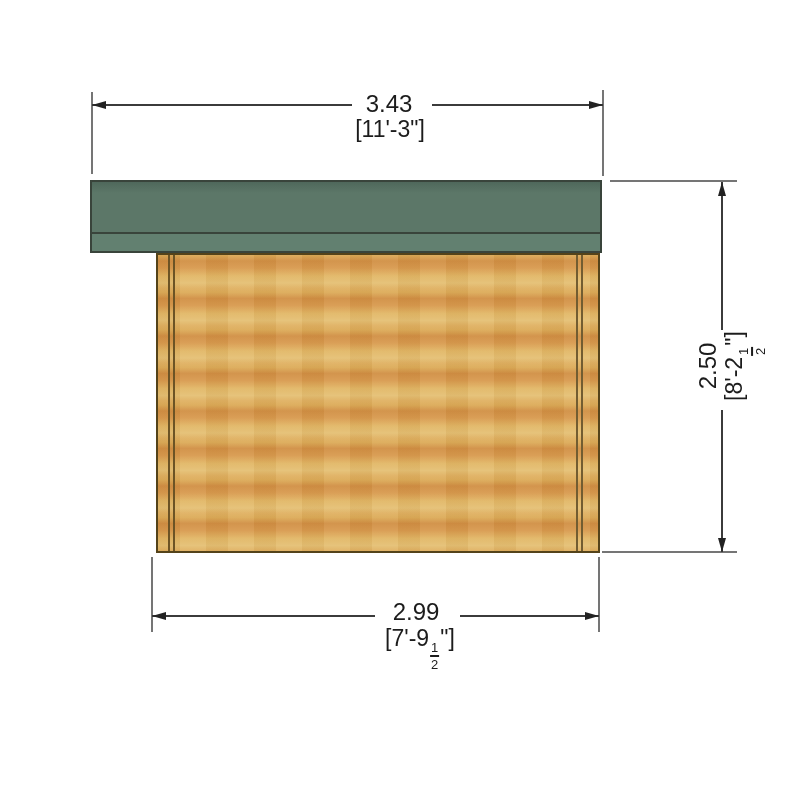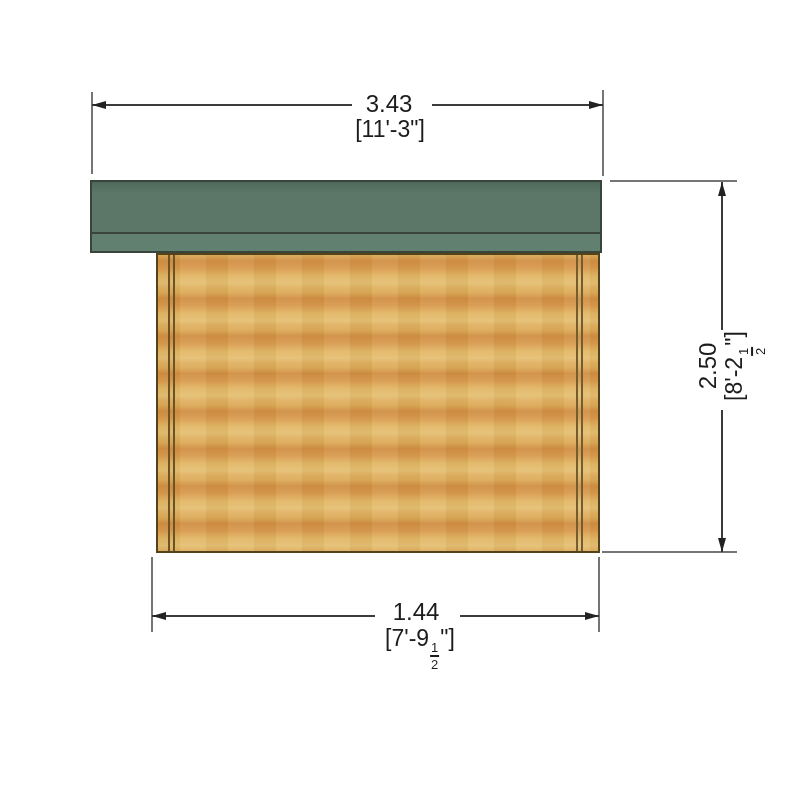--- a/index.html
+++ b/index.html
@@ -90,21 +90,21 @@
     <div class="dim-text imperial" style="left:390px;top:116px">[11'-3"]</div>
   </div>
 
   <div>
     <div class="ext" style="left:151px;top:557px;width:2px;height:75px"></div>
     <div class="ext" style="left:598px;top:557px;width:2px;height:75px"></div>
     <div class="dimline" style="left:152px;top:615px;width:223px;height:2px"></div>
     <div class="dimline" style="left:460px;top:615px;width:139px;height:2px"></div>
     <div class="arr arr-left" style="left:152px;top:612px"></div>
     <div class="arr arr-right" style="left:585px;top:612px"></div>
-    <div class="dim-text metric" style="left:416px;top:598px">1.44</div>
+    <div class="dim-text metric" style="left:416px;top:598px">2.99</div>
     <div class="dim-text imperial" style="left:420px;top:625px">
       <span>[7'-9</span><span class="frac">
           <span class="fnum">1</span>
           <span class="fden">2</span>
         </span><span>"]</span>
     </div>
   </div>
 
   <div>
     <div class="ext" style="left:610px;top:180px;width:127px;height:2px"></div>

